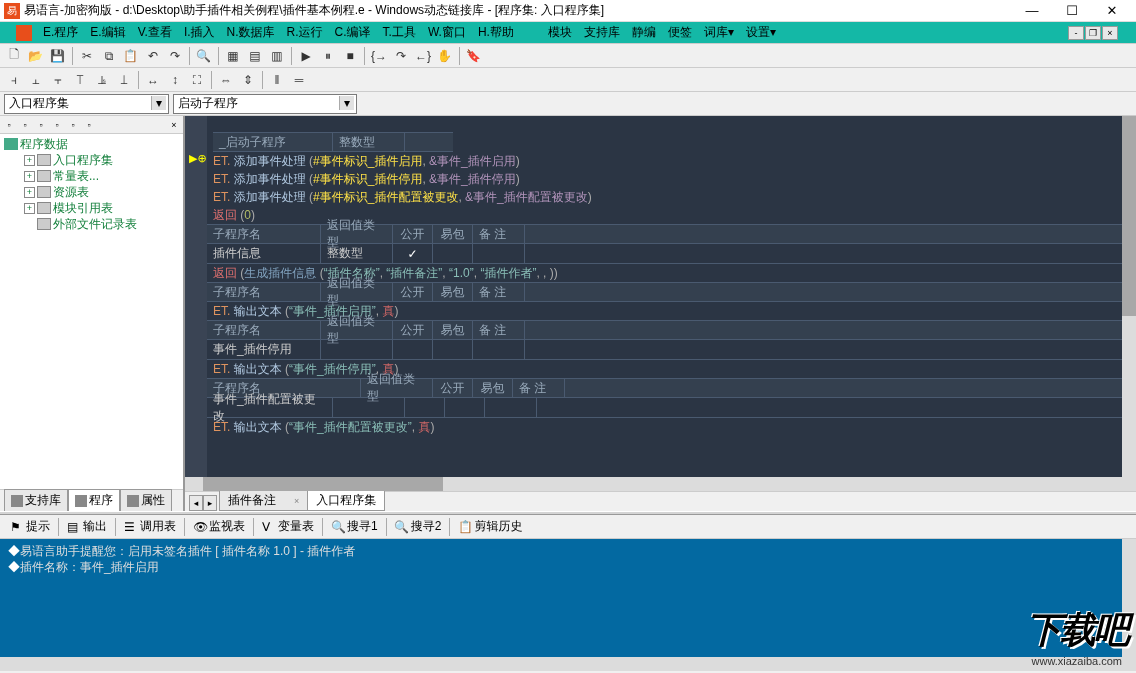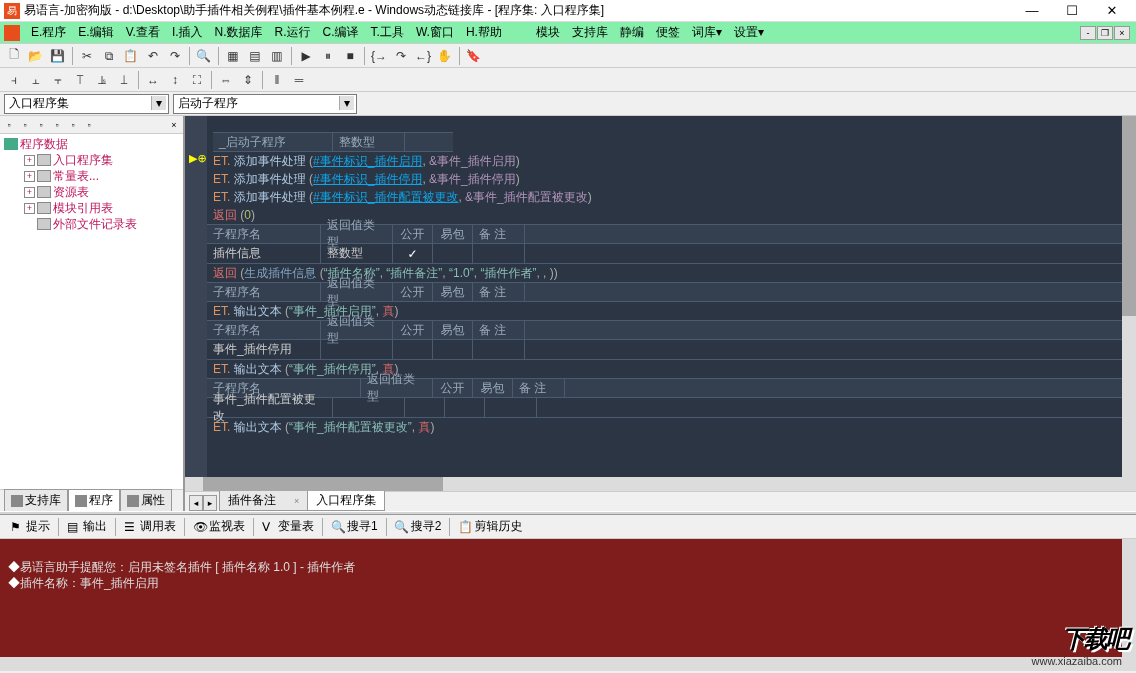--- a/index.html
+++ b/index.html
@@ -4,21 +4,21 @@
 <style>
 * { margin: 0; padding: 0; box-sizing: border-box; font-family: "Microsoft YaHei", sans-serif; font-size: 12px; }
 body { background: #f0f0f0; width: 1136px; height: 673px; overflow: hidden; position: relative; }
 
 .titlebar { height: 22px; background: #fff; display: flex; align-items: center; padding: 0 4px; border-bottom: 1px solid #ddd; }
 .titlebar-icon { width: 16px; height: 16px; background: #e84e1b; margin-right: 4px; display: inline-flex; align-items: center; justify-content: center; color: #fff; font-size: 10px; }
 .titlebar-text { flex: 1; color: #000; font-size: 12px; }
 .win-btns { display: flex; gap: 0; }
 .win-btn { width: 40px; height: 20px; display: flex; align-items: center; justify-content: center; font-size: 13px; color: #000; }
 
-.menubar { height: 22px; background: #86efac; display: flex; align-items: center; padding: 0 4px; gap: 2px; border-bottom: 1px solid #ccc; }
+.menubar { height: 22px; background: #14b8a6; display: flex; align-items: center; padding: 0 16px; gap: 2px; border-bottom: 1px solid #ccc; }
 .menu-icon { width: 16px; height: 16px; background: #e84e1b; margin-right: 4px; }
 .menu-item { padding: 2px 5px; color: #000; white-space: nowrap; }
 .menu-spacer { width: 20px; }
 .menu-dd { padding: 2px 5px; color: #000; }
 .mdi-btns { margin-left: auto; display: flex; gap: 1px; padding-right: 2px; }
 .mdi-btn { width: 16px; height: 14px; border: 1px solid #999; background: #e8e8e8; font-size: 9px; display: flex; align-items: center; justify-content: center; }
 
 .toolbar { height: 24px; background: #f0f0f0; display: flex; align-items: center; padding: 0 4px; gap: 2px; border-bottom: 1px solid #ccc; }
 .tbtn { width: 20px; height: 20px; display: flex; align-items: center; justify-content: center; font-size: 12px; color: #333; }
 .tsep { width: 1px; height: 18px; background: #aaa; margin: 0 2px; }
@@ -28,21 +28,21 @@
 .combo::after { content: "▾"; position: absolute; right: 2px; top: 1px; width: 14px; text-align: center; background: #e1e1e1; border-left: 1px solid #aaa; }
 .combo1 { width: 165px; }
 .combo2 { width: 184px; }
 
 .main-area { display: flex; height: 395px; }
 
 .left-panel { width: 185px; background: #fff; border-right: 2px solid #999; display: flex; flex-direction: column; }
 .tree-header { height: 18px; background: #f0f0f0; border-bottom: 1px solid #ccc; display: flex; align-items: center; padding: 0 2px; gap: 2px; }
 .tree-hbtn { width: 14px; height: 14px; font-size: 9px; display: flex; align-items: center; justify-content: center; }
 .tree-body { flex: 1; background: #fff; padding: 2px; overflow: hidden; }
-.tree-node { display: flex; align-items: center; gap: 2px; height: 16px; padding-left: 2px; color: #be185d; }
+.tree-node { display: flex; align-items: center; gap: 2px; height: 16px; padding-left: 2px; color: #15803d; }
 .tree-exp { width: 11px; height: 11px; border: 1px solid #888; font-size: 9px; line-height: 9px; text-align: center; }
 .tree-icon { width: 14px; height: 12px; display: inline-block; }
 .ti-folder { background: #4a8; }
 .ti-doc { background: #ccc; border: 1px solid #888; }
 .tree-child { padding-left: 22px; }
 
 .left-tabs { height: 22px; background: #f0f0f0; border-top: 1px solid #ccc; display: flex; align-items: flex-end; padding: 0 4px; gap: 0; }
 .ltab { padding: 2px 6px; border: 1px solid #999; border-bottom: none; background: #e8e8e8; display: flex; align-items: center; gap: 2px; font-size: 11px; }
 .ltab.active { background: #fff; }
 .ltab-icon { width: 12px; height: 12px; background: #888; }
@@ -61,21 +61,21 @@
 .w-name { width: 114px; }
 .w-ret { width: 72px; }
 .w-pub { width: 40px; justify-content: center; }
 .w-pkg { width: 40px; justify-content: center; }
 .w-note { width: 52px; }
 .check { color: #fff; }
 
 .c-et { color: #de935f; }
 .c-fn { color: #b0c8e0; }
 .c-paren { color: #aaa; }
-.c-const { color: #0ea5e9; text-decoration: underline; }
+.c-const { color: #fde047; }
 .c-id { color: #b294bb; }
 .c-ret { color: #e07070; }
 .c-num { color: #b5bd68; }
 .c-call { color: #81a2be; }
 .c-str { color: #8abeb7; }
 .c-bool { color: #cc6666; }
 .c-comma { color: #aaa; }
 .c-hdr { color: #9ab; }
 
 .vscroll { position: absolute; right: 0; top: 0; width: 14px; bottom: 14px; background: #dcdcdc; }
@@ -90,27 +90,27 @@
 .ctab-nav { display: flex; margin-right: 2px; }
 .ctab-nb { width: 14px; height: 16px; border: 1px solid #999; background: #e8e8e8; font-size: 9px; display: flex; align-items: center; justify-content: center; }
 
 .splitter-h { height: 4px; background: #d4d4d4; border-top: 1px solid #fff; border-bottom: 1px solid #999; cursor: ns-resize; }
 
 .bottom-panel { height: 156px; display: flex; flex-direction: column; background: #fff; }
 .btab-row { height: 24px; background: #f0f0f0; border-bottom: 1px solid #ccc; display: flex; align-items: center; padding: 0 4px; gap: 0; }
 .btab { padding: 3px 6px; display: flex; align-items: center; gap: 3px; color: #000; font-size: 11px; }
 .btab-icon { width: 13px; height: 13px; display: inline-block; }
 .bt-sep { width: 1px; height: 18px; background: #aaa; margin: 0 2px; }
-.output-area { flex: 1; background: #7f1d1d; color: #ddd; padding: 20px 8px; font-family: "SimSun",monospace; font-size: 13px; position: relative; }
+.output-area { flex: 1; background: #0369a1; color: #ddd; padding: 4px 8px; font-family: "SimSun",monospace; font-size: 13px; position: relative; }
 .out-line { height: 16px; }
 .diamond { color: #fff; }
 .out-scroll { position: absolute; right: 0; top: 0; bottom: 0; width: 14px; background: #dcdcdc; }
 .out-hscroll { height: 14px; background: #dcdcdc; }
 
-.watermark { position: absolute; right: 8px; bottom: 18px; font-size: 24px; font-weight: bold; font-style: italic; color: #000; text-shadow: 2px 2px 0 #fff, -1px -1px 0 #fff; pointer-events: none; letter-spacing: -2px; }
+.watermark { position: absolute; right: 8px; bottom: 18px; font-size: 36px; font-weight: bold; font-style: italic; color: #000; text-shadow: 2px 2px 0 #fff, -1px -1px 0 #fff; pointer-events: none; letter-spacing: -2px; }
 .watermark-url { position: absolute; right: 14px; bottom: 6px; font-size: 11px; color: #333; pointer-events: none; }
 </style>
 </head>
 <body>
 
 <div class="titlebar">
   <span class="titlebar-icon">易</span>
   <span class="titlebar-text">易语言-加密狗版 - d:\Desktop\助手插件相关例程\插件基本例程.e - Windows动态链接库 - [程序集: 入口程序集]</span>
   <div class="win-btns">
     <div class="win-btn">—</div>

